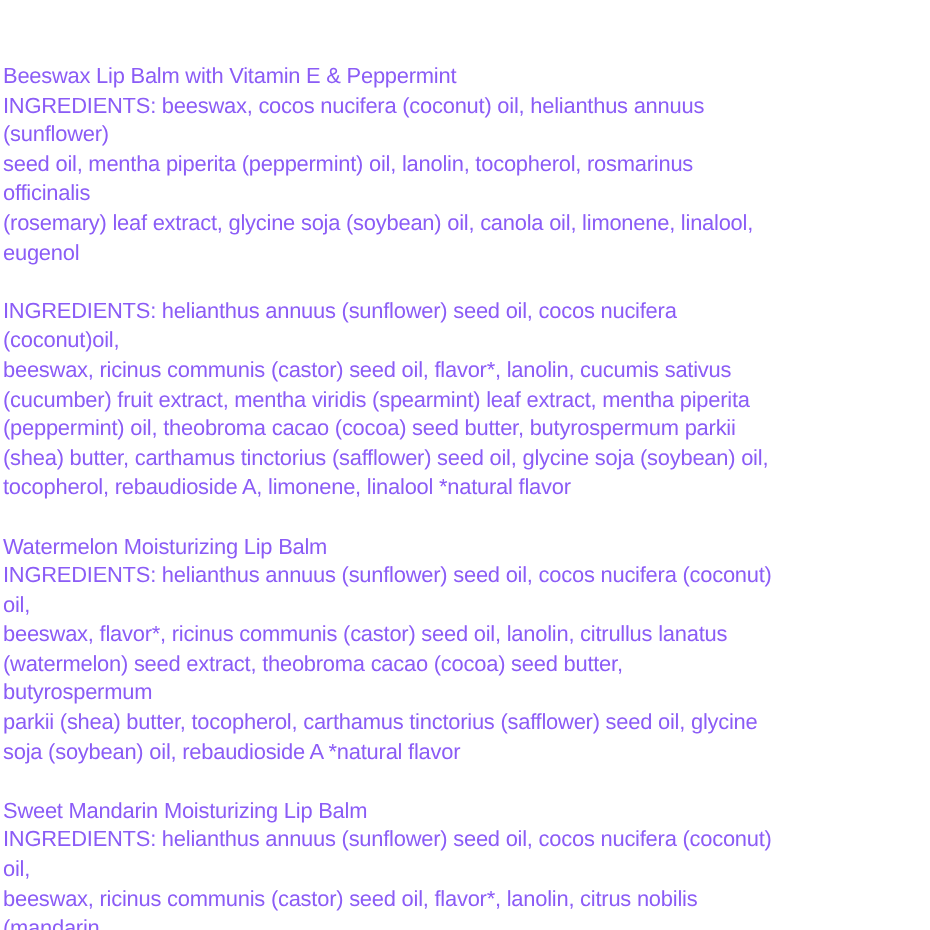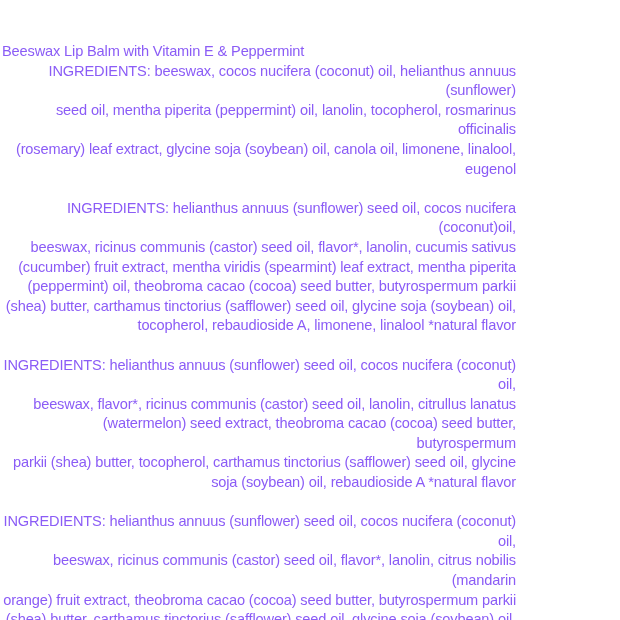--- a/index.html
+++ b/index.html
@@ -27,21 +27,20 @@
   }
   .product-name {
     margin: 0;
     font-size: inherit;
     font-weight: 400;
     line-height: inherit;
   }
   .ingredients {
     margin: 0;
     white-space: pre-line;
-    text-align: right;
   }
 </style>
 </head>
 <body>
 
 <main class="sheet">
 
   <section class="product">
     <h2 class="product-name">Beeswax Lip Balm with Vitamin E &amp; Peppermint</h2>
     <p class="ingredients">INGREDIENTS: beeswax, cocos nucifera (coconut) oil, helianthus annuus (sunflower)
@@ -53,28 +52,30 @@
   <section class="product">
     <p class="ingredients">INGREDIENTS: helianthus annuus (sunflower) seed oil, cocos nucifera (coconut)oil,
 beeswax, ricinus communis (castor) seed oil, flavor*, lanolin, cucumis sativus
 (cucumber) fruit extract, mentha viridis (spearmint) leaf extract, mentha piperita
 (peppermint) oil, theobroma cacao (cocoa) seed butter, butyrospermum parkii
 (shea) butter, carthamus tinctorius (safflower) seed oil, glycine soja (soybean) oil,
 tocopherol, rebaudioside A, limonene, linalool *natural flavor</p>
   </section>
 
   <section class="product">
+    <h2 class="product-name">Watermelon Moisturizing Lip Balm</h2>
     <p class="ingredients">INGREDIENTS: helianthus annuus (sunflower) seed oil, cocos nucifera (coconut) oil,
 beeswax, flavor*, ricinus communis (castor) seed oil, lanolin, citrullus lanatus
 (watermelon) seed extract, theobroma cacao (cocoa) seed butter, butyrospermum
 parkii (shea) butter, tocopherol, carthamus tinctorius (safflower) seed oil, glycine
 soja (soybean) oil, rebaudioside A *natural flavor</p>
   </section>
 
   <section class="product">
+    <h2 class="product-name">Sweet Mandarin Moisturizing Lip Balm</h2>
     <p class="ingredients">INGREDIENTS: helianthus annuus (sunflower) seed oil, cocos nucifera (coconut) oil,
 beeswax, ricinus communis (castor) seed oil, flavor*, lanolin, citrus nobilis (mandarin
 orange) fruit extract, theobroma cacao (cocoa) seed butter, butyrospermum parkii
 (shea) butter, carthamus tinctorius (safflower) seed oil, glycine soja (soybean) oil,
 tocopherol, rebaudioside A, limonene, citral, linalool *natural flavor</p>
   </section>
 
 </main>
 
 </body></html>

